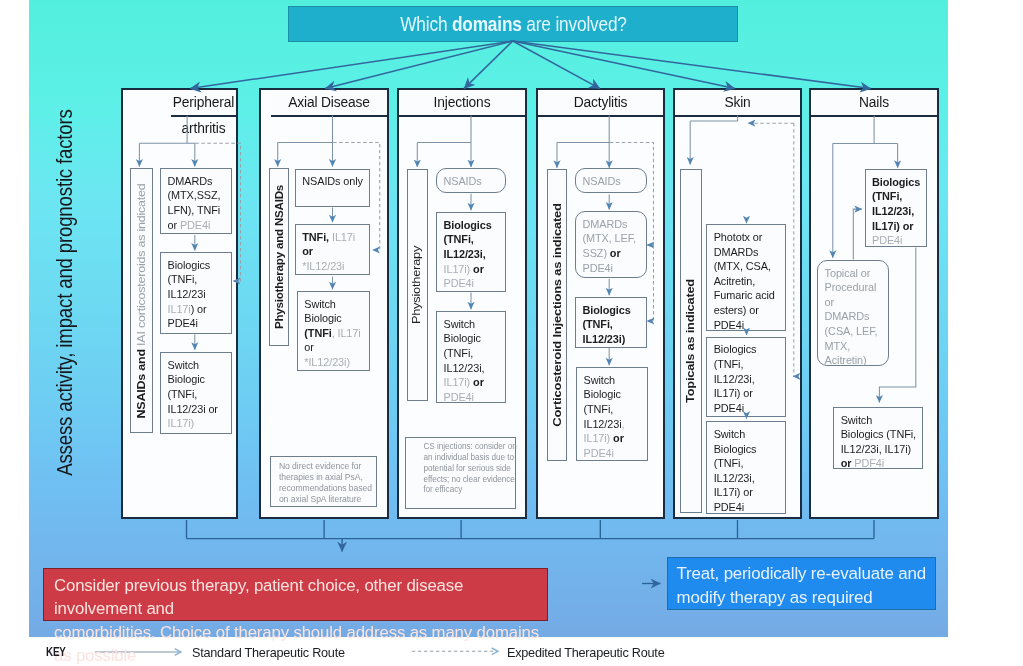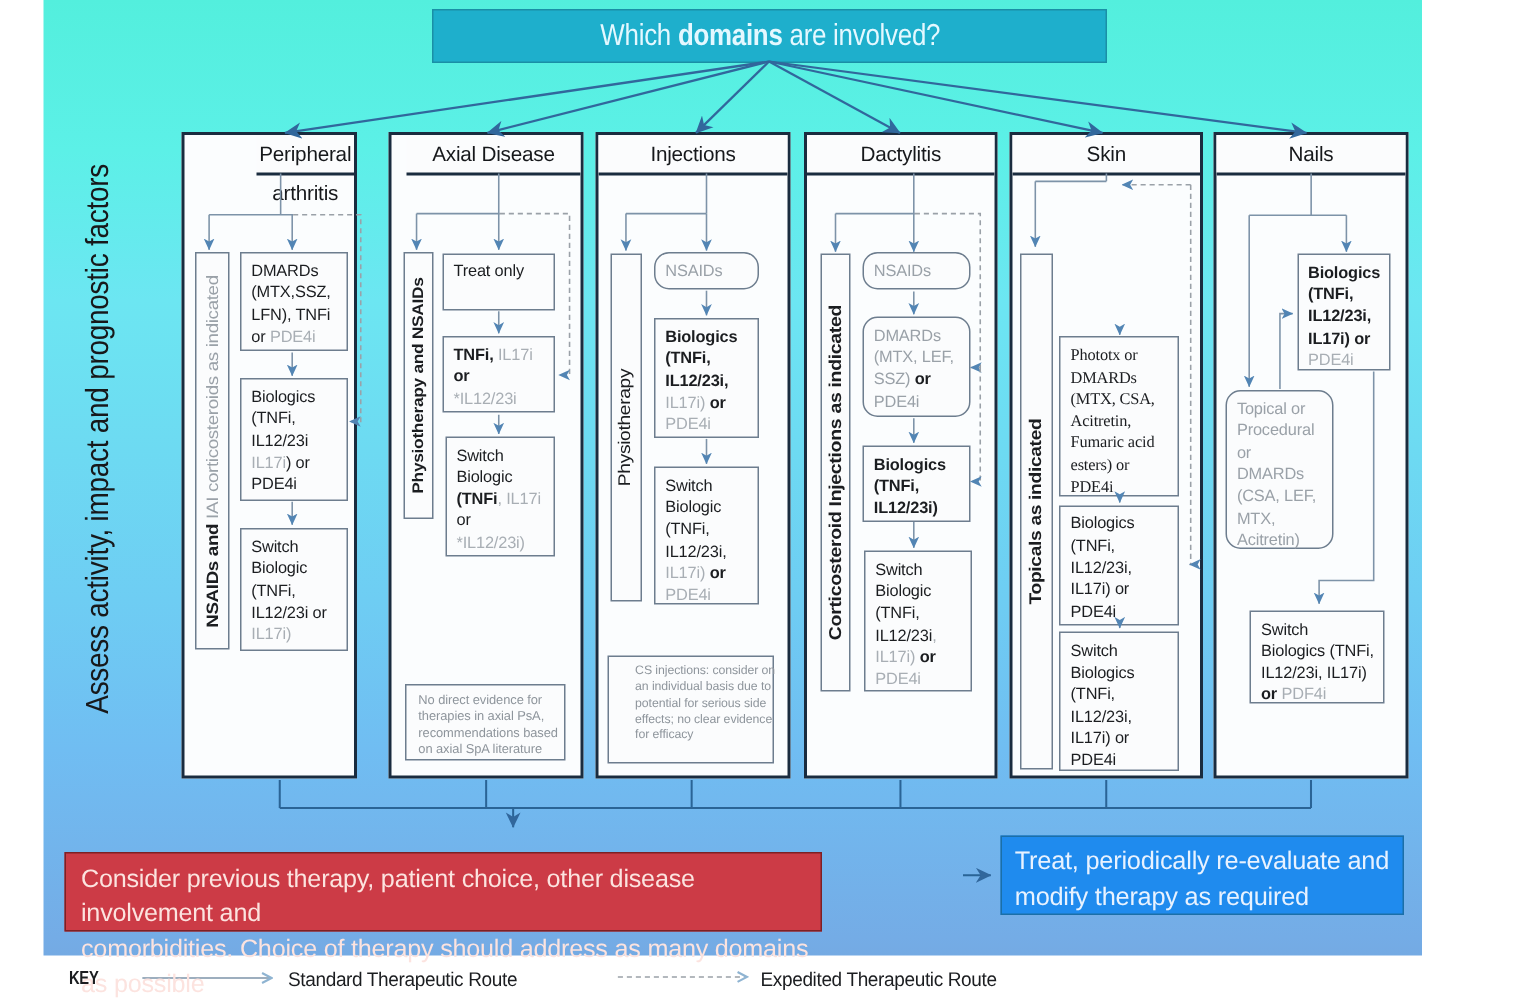--- a/index.html
+++ b/index.html
@@ -101,21 +101,21 @@
       </div>
     <div class="nb" style="left:37px;top:78px;width:72px;height:66px;">DMARDs<br>(MTX,SSZ,<br>LFN), TNFi<br>or <span class="g">PDE4i</span></div>
     <div class="nb" style="left:37px;top:162px;width:72px;height:82px;">Biologics<br>(TNFi,<br>IL12/23i<br><span class="g">IL17i</span>) or<br>PDE4i</div>
     <div class="nb" style="left:37px;top:262px;width:72px;height:82px;">Switch<br>Biologic<br>(TNFi,<br>IL12/23i or<br><span class="g">IL17i)</span></div>
   </div>
   <div class="col" id="col2" style="left:259px;width:130px;height:431px;padding-left:10px;">
     <div class="colhead">Axial Disease</div>
     <div class="vb f116" style="left:7.7px;top:78.3px;width:20.5px;height:177.5px;">
         <span><b class="b">Physiotherapy and NSAIDs</b></span>
       </div>
-    <div class="nb" style="left:33.8px;top:78.6px;width:75.7px;height:38.5px;">Treat only</div>
+    <div class="nb" style="left:33.8px;top:78.6px;width:75.7px;height:38.5px;">NSAIDs only</div>
     <div class="nb" style="left:33.8px;top:133.9px;width:75.7px;height:51.6px;"><b class="b">TNFi,</b> <span class="g">IL17i</span><br><b class="b">or</b><br><span class="g">*IL12/23i</span></div>
     <div class="nb" style="left:35.8px;top:200.8px;width:73.7px;height:80.3px;">Switch<br>Biologic<br><b class="b">(TNFi</b><span class="g">, IL17i</span><br>or<br><span class="g">*IL12/23i)</span></div>
     <div class="nb sm" style="left:9.3px;top:366.3px;width:107.2px;height:50.4px;white-space:nowrap;">No direct evidence for<br>therapies in axial PsA,<br>recommendations based<br>on axial SpA literature</div>
   </div>
   <div class="col" id="col3" style="left:397px;width:130px;height:431px;">
     <div class="colhead">Injections</div>
     <div class="vb f128" style="left:7.6px;top:78.5px;width:21.1px;height:232px;">
         <span class="g">Physiotherapy</span>
       </div>
     <div class="nb grey" style="left:37px;top:78px;width:70px;height:25px;">NSAIDs</div>
@@ -131,21 +131,21 @@
     <div class="nb grey" style="left:37px;top:78px;width:72px;height:25px;">NSAIDs</div>
     <div class="nb grey" style="left:37px;top:121px;width:72px;height:67px;">DMARDs<br>(MTX, LEF,<br>SSZ) <b class="b" style="color:#1b1d20">or</b><br>PDE4i</div>
     <div class="nb" style="left:37px;top:207px;width:72px;height:51px;"><b class="b">Biologics</b><br><b class="b">(TNFi,</b><br><b class="b">IL12/23i)</b></div>
     <div class="nb" style="left:38px;top:277px;width:72px;height:94px;">Switch<br>Biologic<br>(TNFi,<br>IL12/23i<span class="g">,</span><br><span class="g">IL17i)</span> <b class="b">or</b><br><span class="g">PDE4i</span></div>
   </div>
   <div class="col" id="col5" style="left:673px;width:129px;height:431px;">
     <div class="colhead">Skin</div>
     <div class="vb f128" style="left:5.1px;top:79px;width:21.6px;height:344.4px;">
         <span><b class="b">Topicals as indicated</b></span>
       </div>
-    <div class="nb" style="left:31.2px;top:134.2px;width:80.1px;height:107px;font-family:Liberation Serif, serif;">Phototx or<br>DMARDs<br>(MTX, CSA,<br>Acitretin,<br>Fumaric acid<br>esters) or<br>PDE4i</div>
+    <div class="nb" style="left:31.2px;top:134.2px;width:80.1px;height:107px;">Phototx or<br>DMARDs<br>(MTX, CSA,<br>Acitretin,<br>Fumaric acid<br>esters) or<br>PDE4i</div>
     <div class="nb" style="left:31.2px;top:246.6px;width:80.1px;height:80.6px;">Biologics<br>(TNFi,<br>IL12/23i,<br>IL17i) or<br>PDE4i</div>
     <div class="nb" style="left:31.2px;top:331.2px;width:80.1px;height:93px;">Switch<br>Biologics<br>(TNFi,<br>IL12/23i,<br>IL17i) or<br>PDE4i</div>
   </div>
   <div class="col" id="col6" style="left:809px;width:130px;height:431px;">
     <div class="colhead">Nails</div>
     <div class="nb" style="left:53.5px;top:79px;width:62.9px;height:77.7px;"><b class="b">Biologics</b><br><b class="b">(TNFi,</b><br><b class="b">IL12/23i,</b><br><b class="b">IL17i) or</b><br><span class="g">PDE4i</span></div>
     <div class="nb grey" style="left:6.1px;top:169.8px;width:72.4px;height:105.9px;">Topical or<br>Procedural<br>or<br>DMARDs<br>(CSA, LEF,<br>MTX,<br>Acitretin)</div>
     <div class="nb" style="left:22.2px;top:316.9px;width:90.1px;height:62px;">Switch<br>Biologics (TNFi,<br>IL12/23i, IL17i)<br><b class="b">or</b> <span class="g">PDF4i</span></div>
   </div>
 

